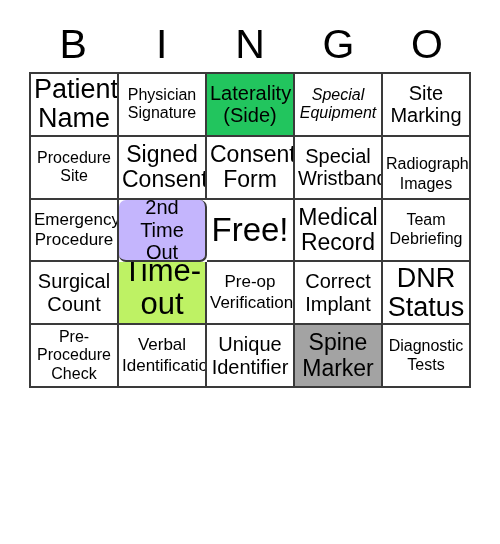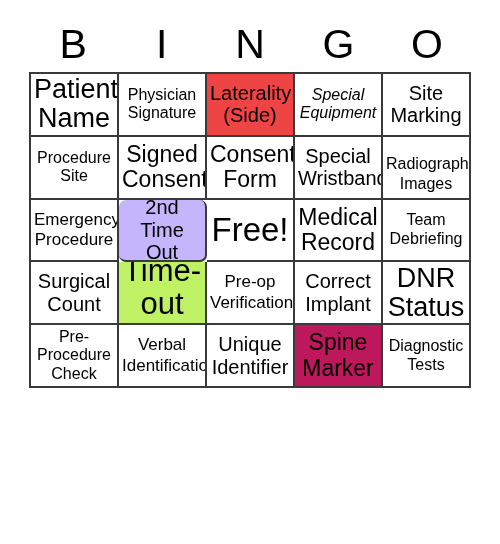--- a/index.html
+++ b/index.html
@@ -103,21 +103,21 @@
   </div>
 
   <div id="grid" style="border-top-color: rgb(58, 58, 58); border-left-color: rgb(58, 58, 58);">
 
     <div class="cell" style="border-right-color: rgb(58, 58, 58); border-bottom-color: rgb(58, 58, 58); background: rgb(255, 255, 255);">
       <span class="cell-text t-2xl">Patient Name</span>
     </div>
     <div class="cell" style="border-right-color: rgb(58, 58, 58); border-bottom-color: rgb(58, 58, 58); background: rgb(255, 255, 255);">
       <span class="cell-text t-md">Physician Signature</span>
     </div>
-    <div class="cell" style="border-right-color: rgb(58, 58, 58); border-bottom-color: rgb(58, 58, 58); background: #ef4444;">
+    <div class="cell" style="border-right-color: rgb(58, 58, 58); border-bottom-color: rgb(58, 58, 58); background: #22c55e;">
       <span class="cell-text t-lg">Laterality (Side)</span>
     </div>
     <div class="cell" style="border-right-color: rgb(58, 58, 58); border-bottom-color: rgb(58, 58, 58); background: rgb(255, 255, 255); font-style: italic;">
       <span class="cell-text t-md">Special Equipment</span>
     </div>
     <div class="cell" style="border-right-color: rgb(58, 58, 58); border-bottom-color: rgb(58, 58, 58); background: rgb(255, 255, 255);">
       <span class="cell-text t-lg">Site Marking</span>
     </div>
 
     <div class="cell" style="border-right-color: rgb(58, 58, 58); border-bottom-color: rgb(58, 58, 58); background: rgb(255, 255, 255);">
@@ -170,21 +170,21 @@
 
     <div class="cell" style="border-right-color: rgb(58, 58, 58); border-bottom-color: rgb(58, 58, 58); background: rgb(255, 255, 255);">
       <span class="cell-text t-md">Pre-Procedure Check</span>
     </div>
     <div class="cell" style="border-right-color: rgb(58, 58, 58); border-bottom-color: rgb(58, 58, 58); background: rgb(255, 255, 255);">
       <span class="cell-text t-sm">Verbal Identification</span>
     </div>
     <div class="cell" style="border-right-color: rgb(58, 58, 58); border-bottom-color: rgb(58, 58, 58); background: rgb(255, 255, 255);">
       <span class="cell-text t-lg">Unique Identifier</span>
     </div>
-    <div class="cell" style="border-right-color: rgb(58, 58, 58); border-bottom-color: rgb(58, 58, 58); background: #be185d;">
+    <div class="cell" style="border-right-color: rgb(58, 58, 58); border-bottom-color: rgb(58, 58, 58); background: #a3a3a3;">
       <span class="cell-text t-xl">Spine Marker</span>
     </div>
     <div class="cell" style="border-right-color: rgb(58, 58, 58); border-bottom-color: rgb(58, 58, 58); background: rgb(255, 255, 255);">
       <span class="cell-text t-md">Diagnostic Tests</span>
     </div>
 
   </div>
 </div>
 
 </body></html>

